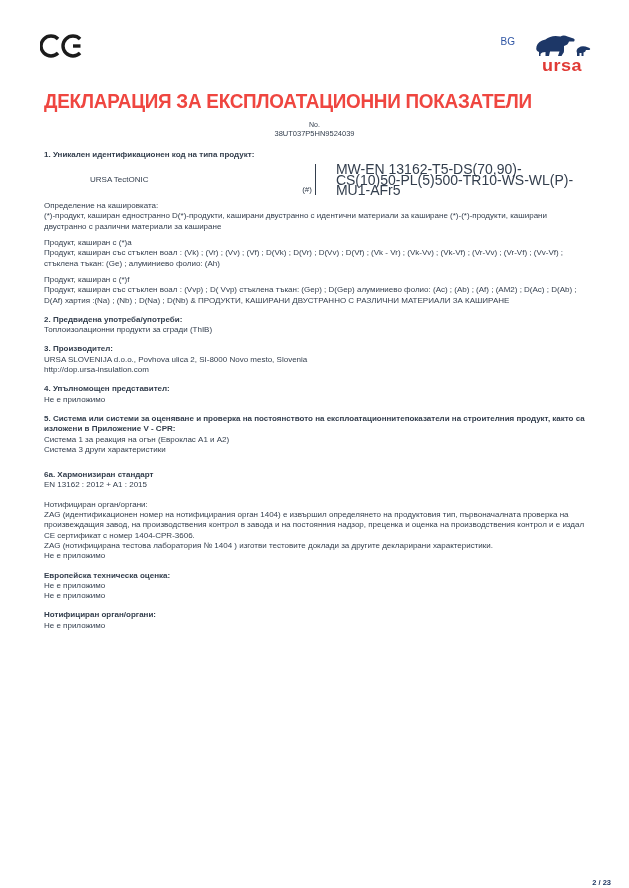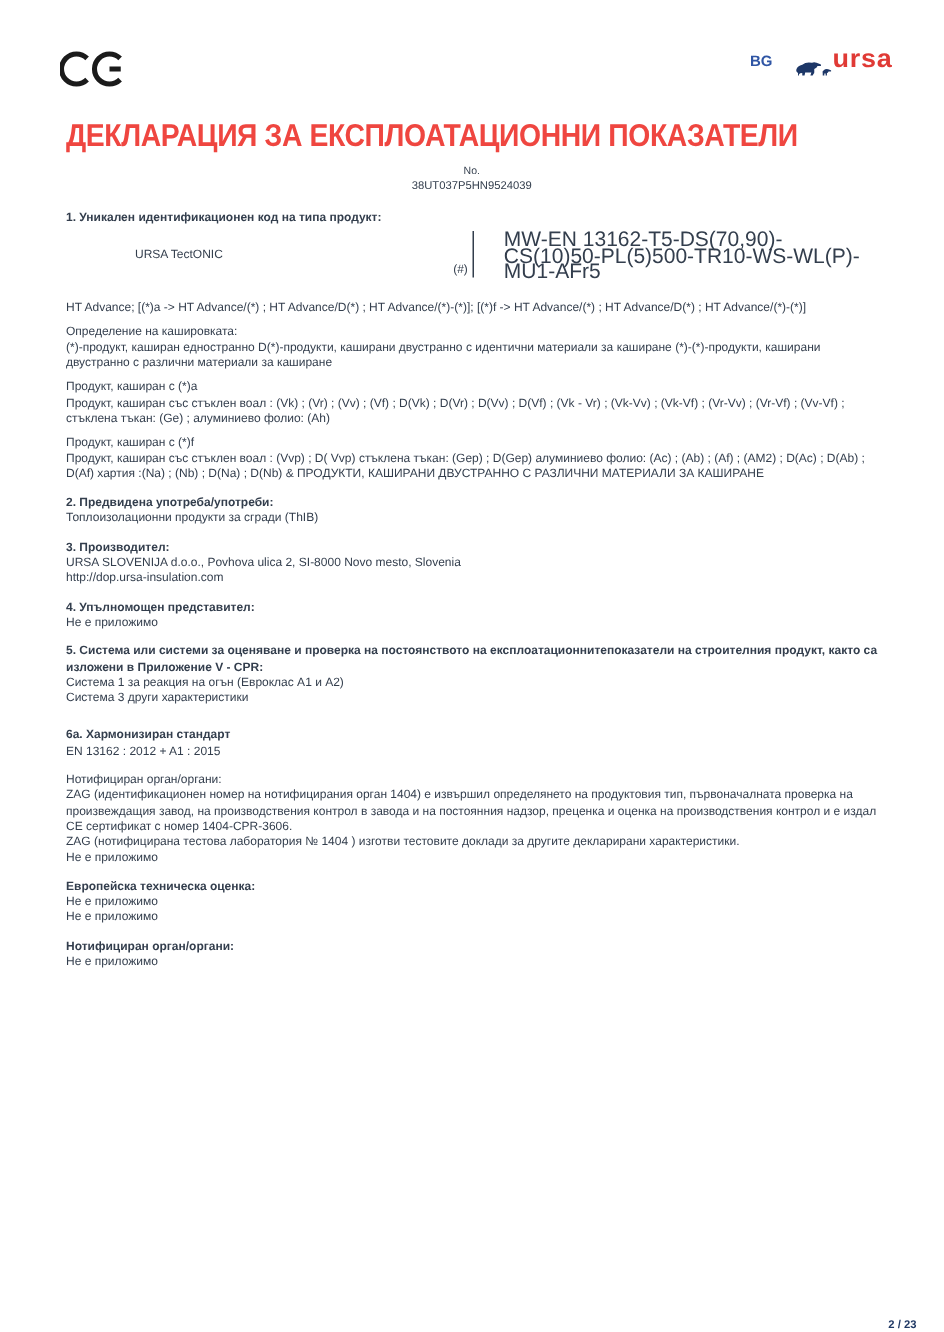--- a/index.html
+++ b/index.html
@@ -8,22 +8,22 @@
     font-family:"Liberation Sans","DejaVu Sans",sans-serif;
     color:#333e4d;
   }
   .page{position:relative;width:629px;height:888px;background:#fff;overflow:hidden;}
   .content{margin:0 44px;}
 
   
   .header{display:flex;justify-content:space-between;align-items:flex-start;padding:33px 34px 0 40px;}
   .ce{width:44px;height:30px;}
   .brand-zone{display:flex;align-items:flex-start;gap:14px;}
-  .lang{color:#2f55a4;font-size:10px;font-weight:bold;margin-top:3px;padding-left:46px;}
-  .logo{display:flex;align-items:flex-start;width:66px;}
+  .lang{color:#2f55a4;font-size:10px;font-weight:normal;margin-top:3px;padding-left:46px;}
+  .logo{display:flex;flex-direction:column;align-items:center;width:66px;}
   .logo svg{width:62px;height:26px;display:block;}
   .logo-word{
     color:#e03a35;font-size:18px;font-weight:bold;letter-spacing:.5px;
     line-height:16px;margin-top:-2px;transform:scaleY(.95);
   }
 
   
   .title{
     margin-top:16px;color:#ef4640;font-size:21px;font-weight:bold;
     letter-spacing:-.3px;white-space:nowrap;transform:scaleX(.9);transform-origin:left;
@@ -85,21 +85,20 @@
     </div>
 
     <div class="h gap12">1. Уникален идентификационен код на типа продукт:</div>
     <div class="code-row">
       <div class="code-left">URSA TectONIC</div>
       <div class="hash">(#)</div>
       <div class="codes">
         <div>MW-EN 13162-T5-DS(70,90)-CS(10)50-PL(5)500-TR10-WS-WL(P)-MU1-AFr5</div>
       </div>
     </div>
-    <div class="t gap15">HT Advance; [(*)a -&gt; HT Advance/(*) ; HT Advance/D(*) ; HT Advance/(*)-(*)]; [(*)f -&gt; HT Advance/(*) ; HT Advance/D(*) ; HT Advance/(*)-(*)]</div>
     <div class="t gap6">Определение на кашировката:</div>
     <div class="t">(*)-продукт, каширан едностранно D(*)-продукти, каширани двустранно с идентични материали за каширане (*)-(*)-продукти, каширани двустранно с различни материали за каширане</div>
     <div class="t gap6">Продукт, каширан с (*)a</div>
     <div class="t">Продукт, каширан със стъклен воал : (Vk) ; (Vr) ; (Vv) ; (Vf) ; D(Vk) ; D(Vr) ; D(Vv) ; D(Vf) ; (Vk - Vr) ; (Vk-Vv) ; (Vk-Vf) ; (Vr-Vv) ; (Vr-Vf) ; (Vv-Vf) ; стъклена тъкан: (Ge) ; алуминиево фолио: (Ah)</div>
     <div class="t gap6">Продукт, каширан с (*)f</div>
     <div class="t">Продукт, каширан със стъклен воал : (Vvp) ; D( Vvp) стъклена тъкан: (Gep) ; D(Gep) алуминиево фолио: (Ac) ; (Ab) ; (Af) ; (AM2) ; D(Ac) ; D(Ab) ; D(Af) хартия :(Na) ; (Nb) ; D(Na) ; D(Nb) &amp; ПРОДУКТИ, КАШИРАНИ ДВУСТРАННО С РАЗЛИЧНИ МАТЕРИАЛИ ЗА КАШИРАНЕ</div>
 
     <div class="h gap9">2. Предвидена употреба/употреби:</div>
     <div class="t">Топлоизолационни продукти за сгради (ThIB)</div>
 

